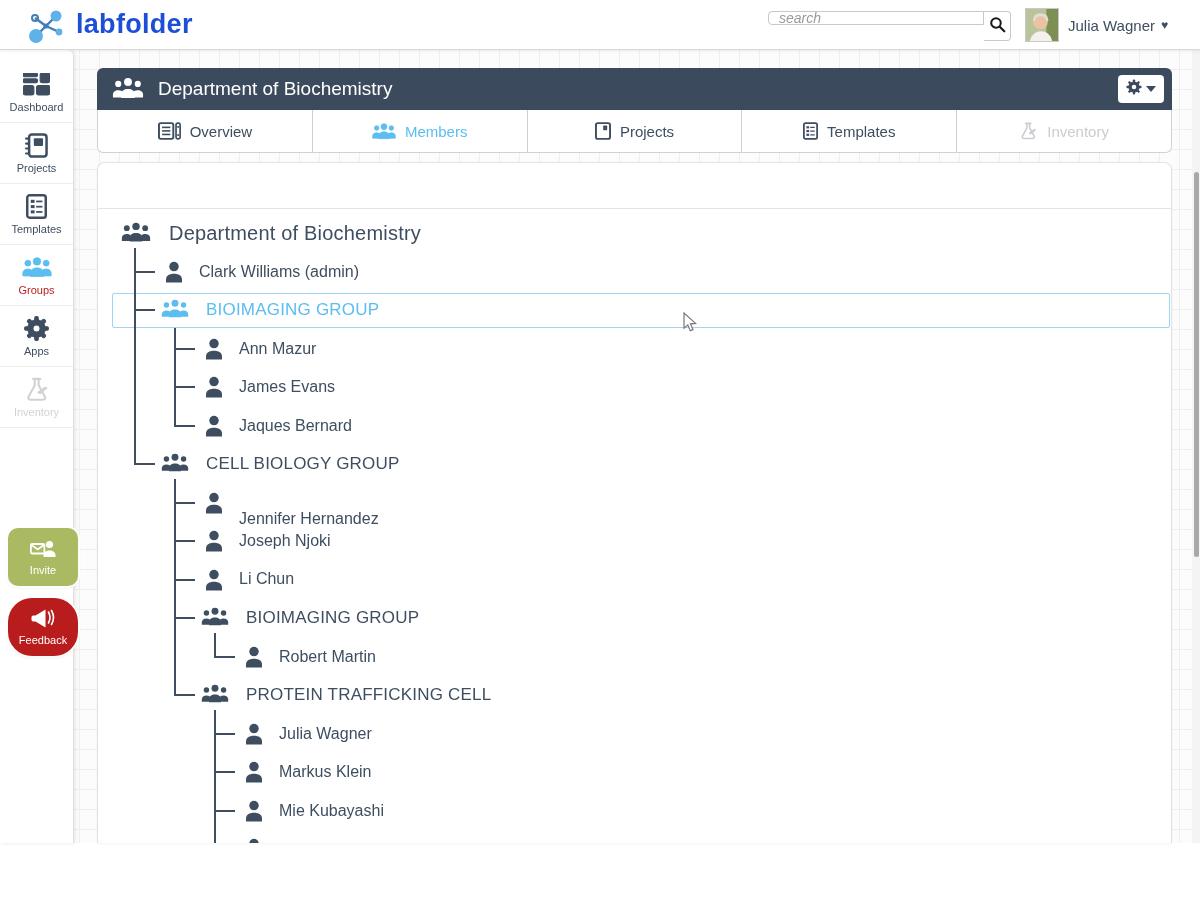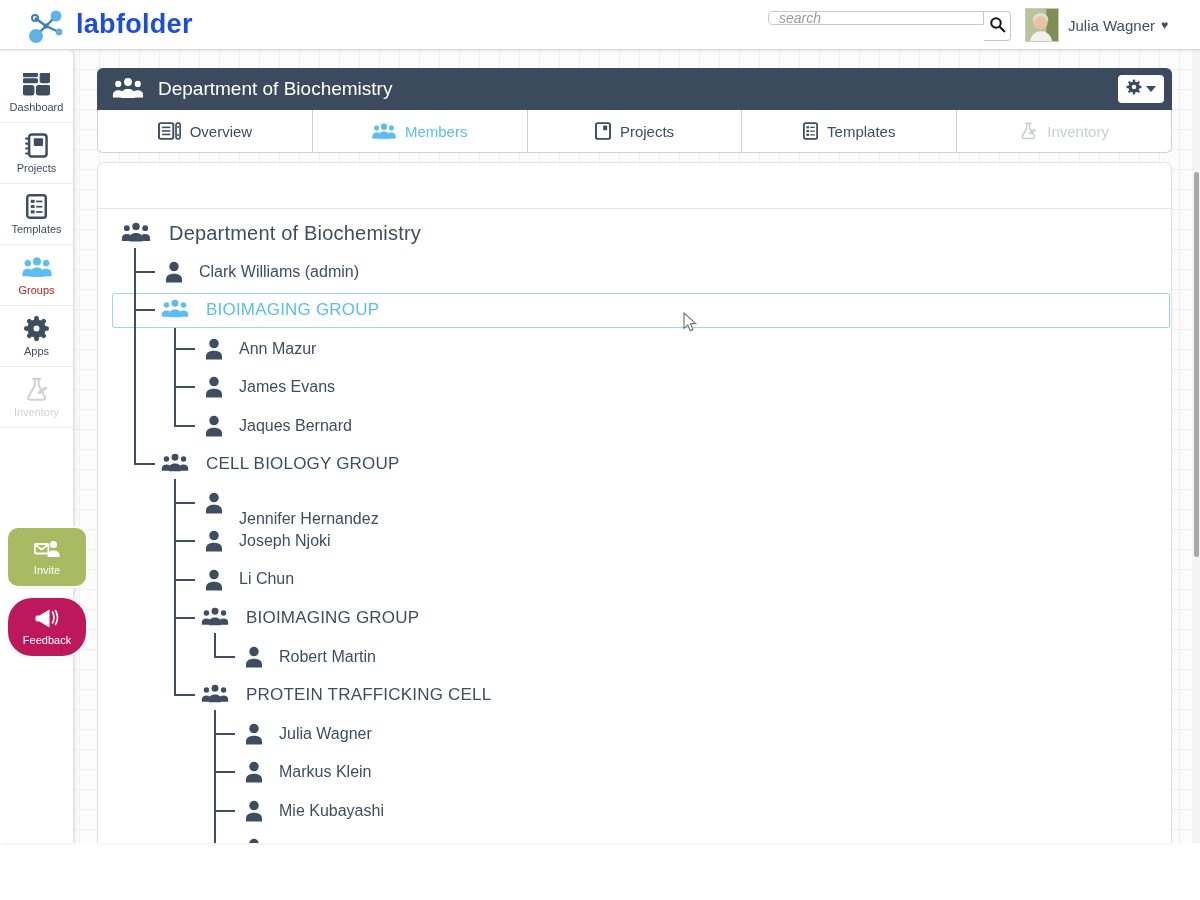--- a/index.html
+++ b/index.html
@@ -40,26 +40,26 @@
   .nav-item { width:100%; height:61px; display:flex; flex-direction:column; align-items:center;
               justify-content:center; gap:4px; border-bottom:1px solid #ececec; cursor:pointer; }
   .nav-item .nav-ic { width:30px; height:26px; display:flex; align-items:center; justify-content:center; }
   .nav-item .nav-label { font-size:11px; }
   .nav-item svg { fill:#3e4e60; stroke:#3e4e60; }
   .nav-item.active  { color:#b91c1c; }
   .nav-item.active svg { fill:#5bbdf0; stroke:#5bbdf0; }
   .nav-item.disabled { color:#d2d2d2; cursor:default; }
   .nav-item.disabled svg { fill:#d2d2d2; stroke:#d2d2d2; }
 
-  .side-btn { position:absolute; left:8px; width:78px; height:58px; border-radius:10px;
+  .side-btn { position:absolute; left:8px; width:70px; height:58px; border-radius:10px;
               display:flex; flex-direction:column; align-items:center; justify-content:center;
               gap:2px; color:#fff; font-size:11px; cursor:pointer;
               box-shadow:0 0 0 2px rgba(255,255,255,.9), 0 1px 3px rgba(0,0,0,.25); }
   #invite-btn   { top:478px; background:#a9ba62; }
-  #feedback-btn { top:548px; background:#be185d;border-radius:24px; }
+  #feedback-btn { top:548px; background:#b91c1c;border-radius:24px; }
 
   
   #group-header { position:absolute; left:97px; top:68px; width:1075px; height:42px;
                   background:#3b4a5d; border-radius:6px 6px 0 0; z-index:10;
                   display:flex; align-items:center; }
   #group-header-icon { margin-left:15px; width:32px; height:24px; }
   #group-header-icon svg { fill:#ffffff; }
   #group-title { margin-left:14px; color:#fff; font-size:19px; }
   #gear-btn { position:absolute; right:8px; top:7px; width:46px; height:28px; background:#fff;
               border-radius:4px; display:flex; align-items:center; justify-content:center; gap:4px;

